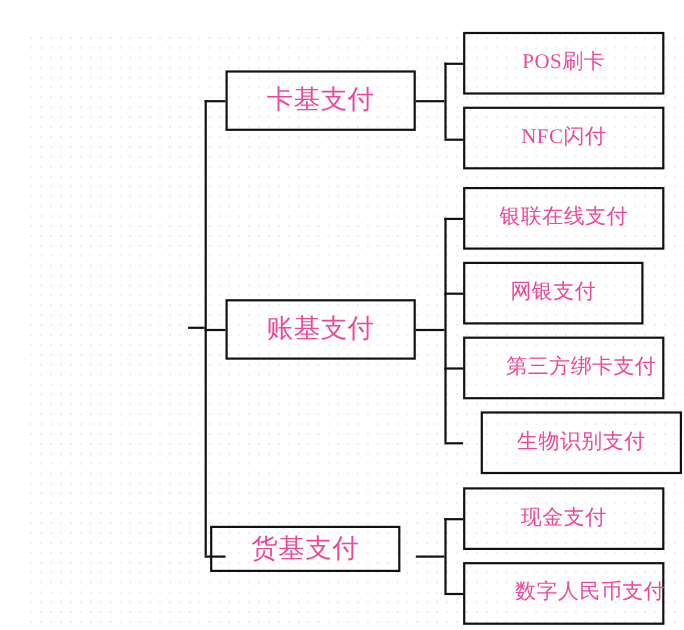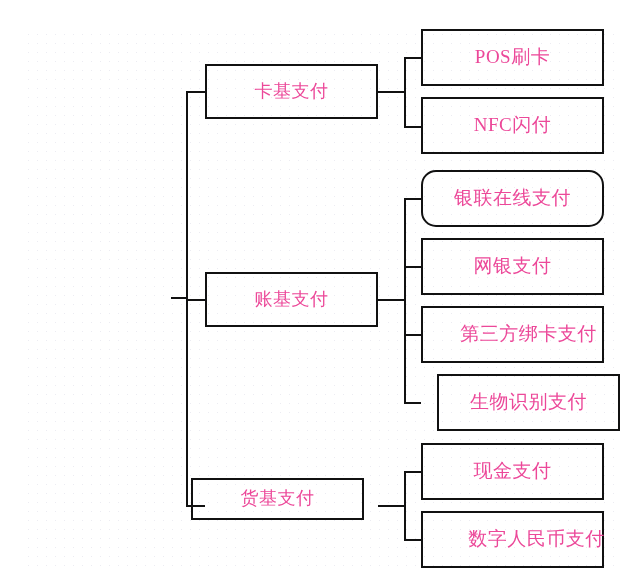--- a/index.html
+++ b/index.html
@@ -42,21 +42,21 @@
     text-align: center;
     color: #ec4899;
     line-height: 1.1;
     letter-spacing: 0.5px;
     white-space: nowrap;
   }
   .node-root {
     font-size: 21px;
   }
   .node-mid {
-    font-size: 18px;
+    font-size: 24px;
   }
   .node-leaf {
     font-size: 19px;
   }
   .connector {
     position: absolute;
     background: #111111;
   }
   .connector.h {
     height: 2px;
@@ -101,24 +101,24 @@
       </div>
       <div class="node-box node-leaf" style="left: 421px; top: 29px; width: 183px; height: 57px;">
         <span>POS刷卡</span>
       </div>
       <div class="node-box node-leaf" style="left: 421px; top: 97px; width: 183px; height: 57px;">
         <span>NFC闪付</span>
       </div>
       <div class="node-box node-mid" style="left: 205px; top: 272px; width: 173px; height: 55px;">
         <span>账基支付</span>
       </div>
-      <div class="node-box node-leaf" style="left: 421px; top: 170px; width: 183px; height: 57px; border-radius: 15px;">
+      <div class="node-box node-leaf" style="left: 421px; top: 170px; width: 183px; height: 57px;">
         <span>银联在线支付</span>
       </div>
-      <div class="node-box node-leaf" style="left: 421px; top: 238px; width: 183px; height: 57px;">
+      <div class="node-box node-leaf" style="left: 421px; top: 238px; width: 164px; height: 57px;">
         <span>网银支付</span>
       </div>
       <div class="node-box node-leaf" style="left: 421px; top: 306px; width: 183px; height: 57px; padding-left: 32px;">
         <span>第三方绑卡支付</span>
       </div>
       <div class="node-box node-leaf" style="left: 421px; top: 374px; width: 183px; height: 57px; margin-left: 16px;">
         <span>生物识别支付</span>
       </div>
       <div class="node-box node-mid" style="left: 191px; top: 478px; width: 173px; height: 42px;">
         <span>货基支付</span>

